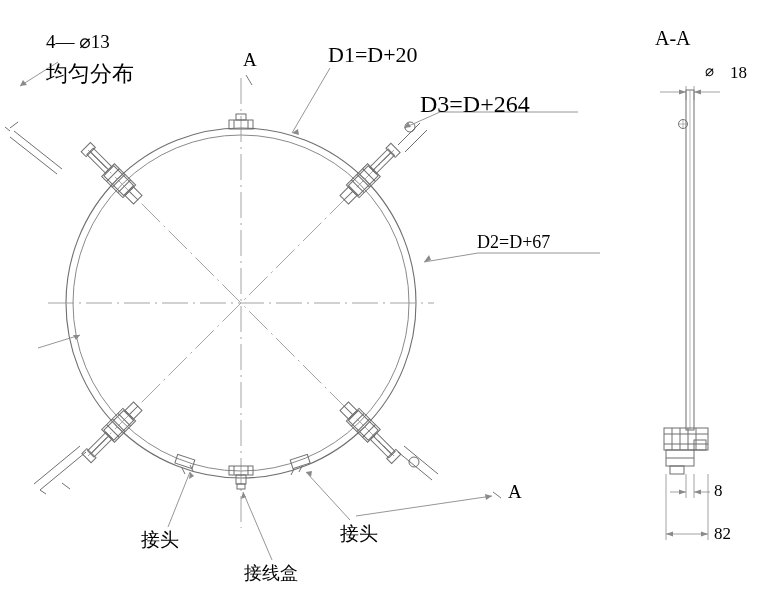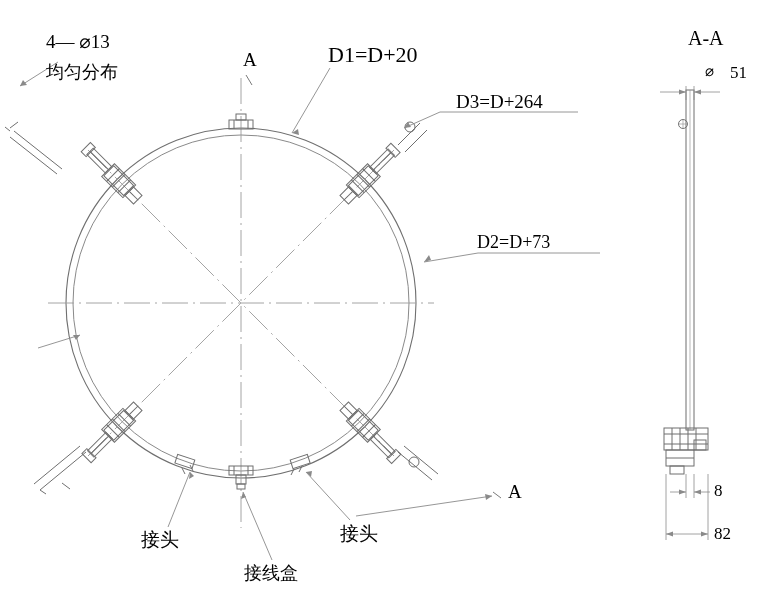--- a/index.html
+++ b/index.html
@@ -237,41 +237,41 @@
         <line x1="666" y1="534" x2="708" y2="534"></line>
         <path d="M666 534 l7 -2.5 l0 5 z" fill="#8a8a8a" stroke="none"></path>
         <path d="M708 534 l-7 -2.5 l0 5 z" fill="#8a8a8a" stroke="none"></path>
       </g>
 
     </g>
   </svg>
 
   <div class="lbl" style="left:46px; top:32px; font-size:19px;">4— ⌀13</div>
 
-  <div class="lbl lbl-cn" style="left:46px; top:63px; font-size:18px;">均匀分布</div>
+  <div class="lbl lbl-cn" style="left:46px; top:63px; font-size:22px;">均匀分布</div>
 
   <div class="lbl" style="left:243px; top:50px; font-size:19px;">A</div>
 
   <div class="lbl" style="left:328px; top:44px; font-size:22px;">D1=D+20</div>
 
-  <div class="lbl" style="left:456px; top:92px; font-size:19px;">D3=D+264</div>
-
-  <div class="lbl" style="left:477px; top:233px; font-size:18px;">D2=D+73</div>
+  <div class="lbl" style="left:420px; top:92px; font-size:24px;">D3=D+264</div>
+
+  <div class="lbl" style="left:477px; top:233px; font-size:18px;">D2=D+67</div>
 
   <div class="lbl lbl-cn" style="left:141px; top:530px; font-size:19px;">接头</div>
 
   <div class="lbl lbl-cn" style="left:340px; top:524px; font-size:19px;">接头</div>
 
   <div class="lbl lbl-cn" style="left:244px; top:564px; font-size:18px;">接线盒</div>
 
   <div class="lbl" style="left:508px; top:482px; font-size:19px;">A</div>
 
-  <div class="lbl" style="left:688px; top:28px; font-size:20px;">A-A</div>
+  <div class="lbl" style="left:655px; top:28px; font-size:20px;">A-A</div>
 
   <div class="lbl" style="left:705px; top:64px; font-size:15px;">⌀</div>
 
-  <div class="lbl" style="left:730px; top:64px; font-size:17px;">51</div>
+  <div class="lbl" style="left:730px; top:64px; font-size:17px;">18</div>
 
   <div class="lbl" style="left:714px; top:482px; font-size:17px;">8</div>
 
   <div class="lbl" style="left:714px; top:525px; font-size:17px;">82</div>
 
 </div>
 
 </body></html>

